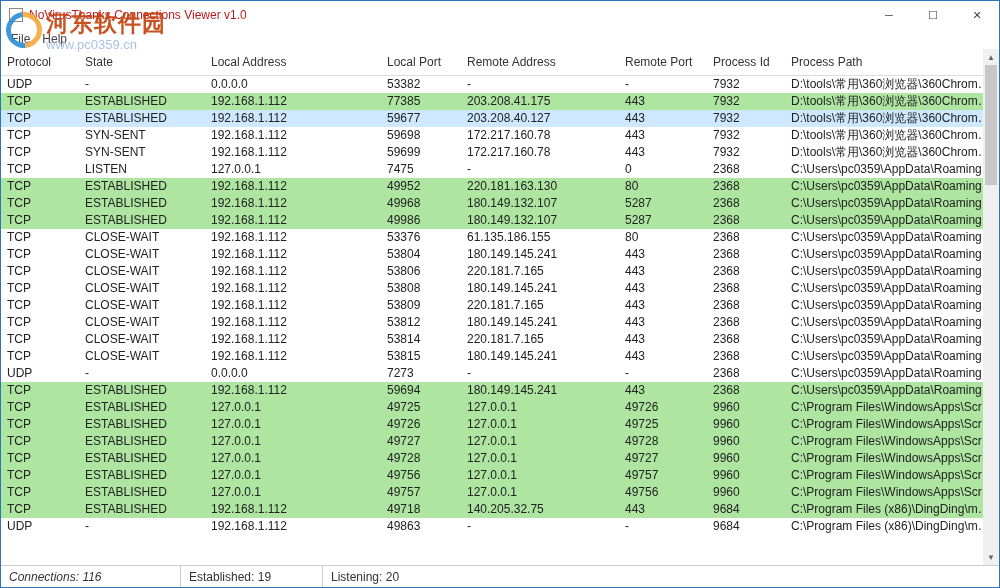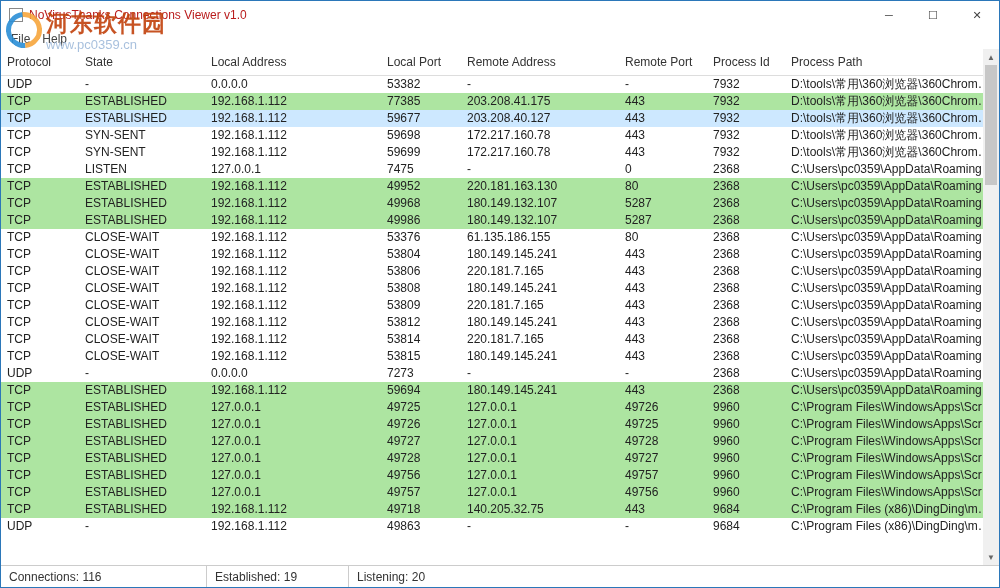--- a/index.html
+++ b/index.html
@@ -185,21 +185,21 @@
   font-size: 12px;
   color: #333;
 }
 .statusbar .cell {
   padding: 0 8px;
   border-right: 1px solid #ccc;
   height: 100%;
   display: flex;
   align-items: center;
 }
-.statusbar .cell:first-child { width: 206px; }
+.statusbar .cell:first-child { width: 180px; font-style: italic; }
 .statusbar .cell:nth-child(2) { width: 142px; }
 .statusbar .cell:last-child { border-right: none; flex:1;text-align:right; }
 </style>
 </head>
 <body>
 
 <div class="watermark">
   <div class="logo">
     <div class="arc1"></div>
       <div class="arc2"></div>

